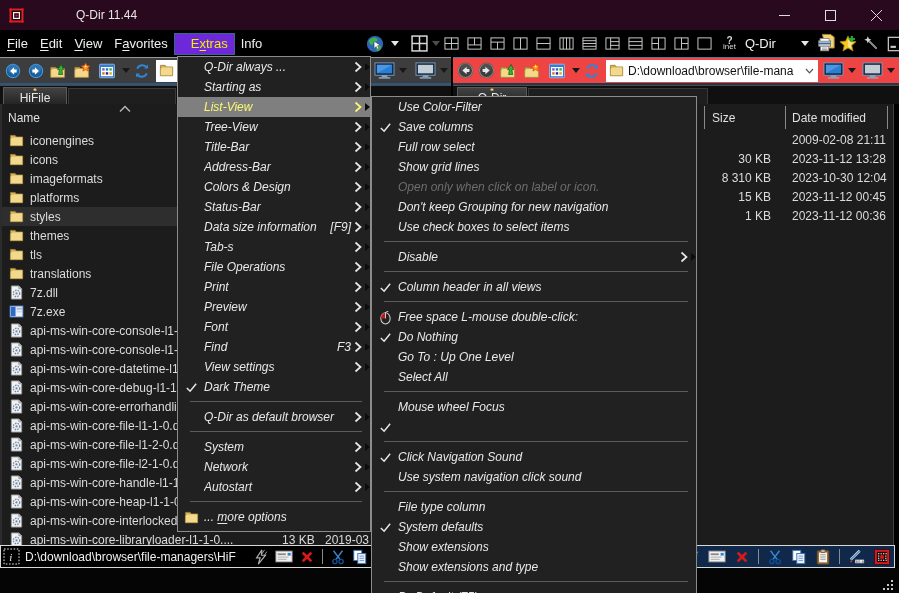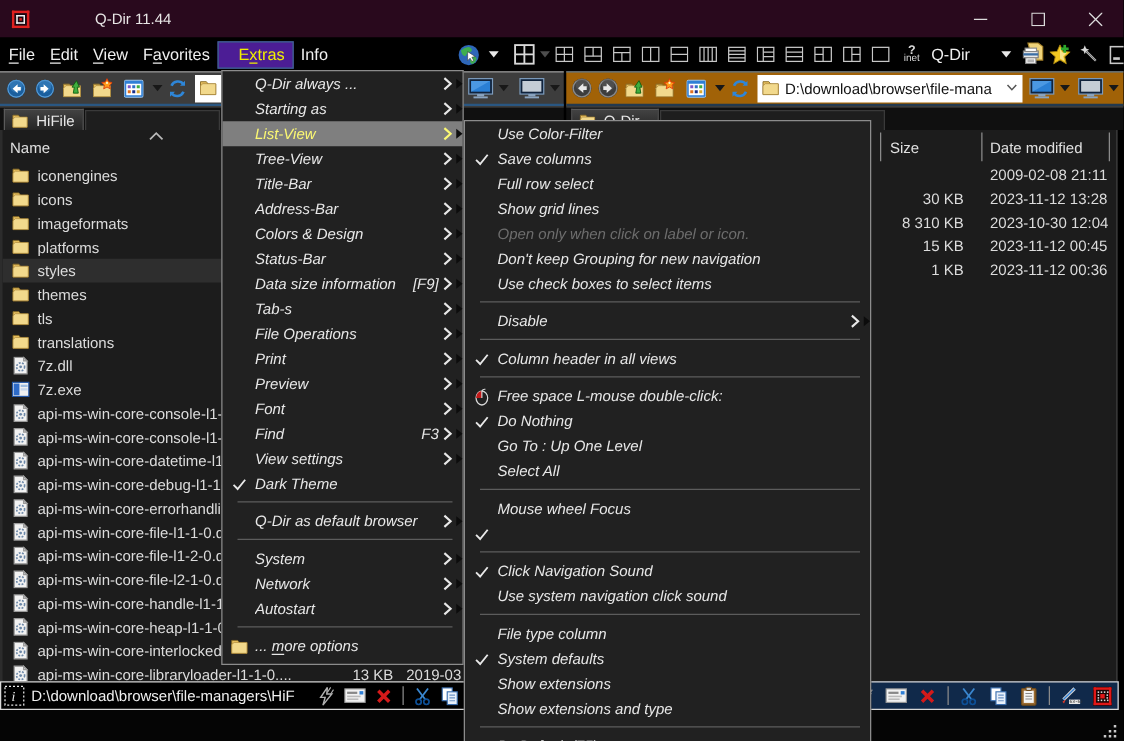--- a/index.html
+++ b/index.html
@@ -11,47 +11,47 @@
   .titlebar { position:absolute; left:0; top:0; width:899px; height:30px; background:#29091d; display:flex; align-items:center;gap:44px; }
   .app-icon { margin-left:9px; width:15px; height:15px; }
   .title-text { color:#e8e6e6; font-size:12px; margin-left:8px; }
   .caption-btns { position:absolute; right:0; top:0; height:30px; display:flex; }
   .cap-btn { width:46px; height:30px; color:#dcdcdc; font-size:13px; display:flex; align-items:center; justify-content:center; }
 
   
   .menubar { position:absolute; left:0; top:30px; width:899px; height:27px; background:#000; display:flex; align-items:center; padding-left:1px; }
   .mb-item { color:#f0f0f0; font-size:13px; padding:3px 6px; height:22px; display:flex; align-items:center; }
   .mb-item u { text-decoration:underline; text-underline-offset:2px; }
-  .mb-item.active { background:#4c1d95; border:1px solid #3a668c; color:#f0ef00;padding-left:16px; }
+  .mb-item.active { background:#6d28d9; border:1px solid #3a668c; color:#f0ef00;padding-left:16px; }
   .mb-tools { position:absolute; left:360px; top:30px; height:27px; display:flex; align-items:center; }
   .mb-tools > * { flex:none; }
   .tool-ico { display:flex; align-items:center; justify-content:center; }
   .dd-arrow { width:0; height:0; border-left:4.5px solid transparent; border-right:4.5px solid transparent; border-top:5.5px solid #e8e8e8; margin:0 3px; }
   .dd-arrow.dark { border-top-color:#181818; }
   .dd-arrow.dim { border-top-color:#4d4d4d; }
   .layout-icons { display:flex; align-items:center; }
   .layout-icons svg { margin:0 4px; }
   .qdir-label { color:#f0f0f0; font-size:13px; margin:0; white-space:nowrap; }
   .inet-ico { color:#d8d8d8; font-size:8px; text-align:center; line-height:6px; margin:0 3px; }
   .inet-ico .q { font-size:10px; font-weight:bold; line-height:7px;}
 
   
   .ptb { position:absolute; top:57px; height:28px; display:flex; align-items:center; }
   .ptb-left { left:0; width:451px; background:#3d3d3d; border-top:1px solid #989898; border-bottom:2px solid #2a5782; }
-  .ptb-right { left:453px; width:446px; background:#a16207; border-top:1px solid #5a7690; border-bottom:2px solid #23394e; }
+  .ptb-right { left:453px; width:446px; background:#ef4444; border-top:1px solid #5a7690; border-bottom:2px solid #23394e; }
   .ptb svg { flex:none; }
   .addr { height:22px; background:#fff; display:flex; align-items:center; overflow:hidden; }
   .addr .addr-text { font-size:12px; color:#101010; white-space:nowrap; margin-left:4px; }
   .addr .chev { margin-left:auto; margin-right:4px; color:#444; font-size:10px; }
 
   
   .tabstrip { position:absolute; top:85px; height:19px; background:#101010; border-top:1px solid #4a4a4a; }
   .tabstrip-left { left:0; width:451px; }
   .tabstrip-right { left:453px; width:446px; }
-  .tab { position:absolute; top:1px; height:18px; background:linear-gradient(#424242,#232323); border:1px solid #5a5a5a; border-bottom:none; display:flex; align-items:center; color:#e8e8e8; font-size:12px; }
+  .tab { position:absolute; top:1px; height:18px; background:linear-gradient(#424242,#232323); border:1px solid #5a5a5a; border-bottom:none; display:flex; align-items:center; color:#e8e8e8; font-size:12px;flex-direction:column; }
   .tab svg { margin:0 6px 0 5px; }
   .tab-rest { position:absolute; top:2px; height:17px; background:#1e1e1e; border:1px solid #3a3a3a; border-bottom:none; }
 
   
   .pane { position:absolute; top:104px; height:441px; background:#1c1c1c; overflow:hidden; }
   .pane-left { left:0; width:451px; border-left:2px solid #2c2c2c; }
   .pane-right { left:453px; width:441px; border-right:1px solid #3f3f3f; }
   .lv-header { position:relative; height:27px; color:#e0e0e0; font-size:12px; }
   .lv-header .col-label { position:absolute; top:7px; }
   .hsep { position:absolute; top:2px; height:23px; width:1px; background:#8a8a8a; }

